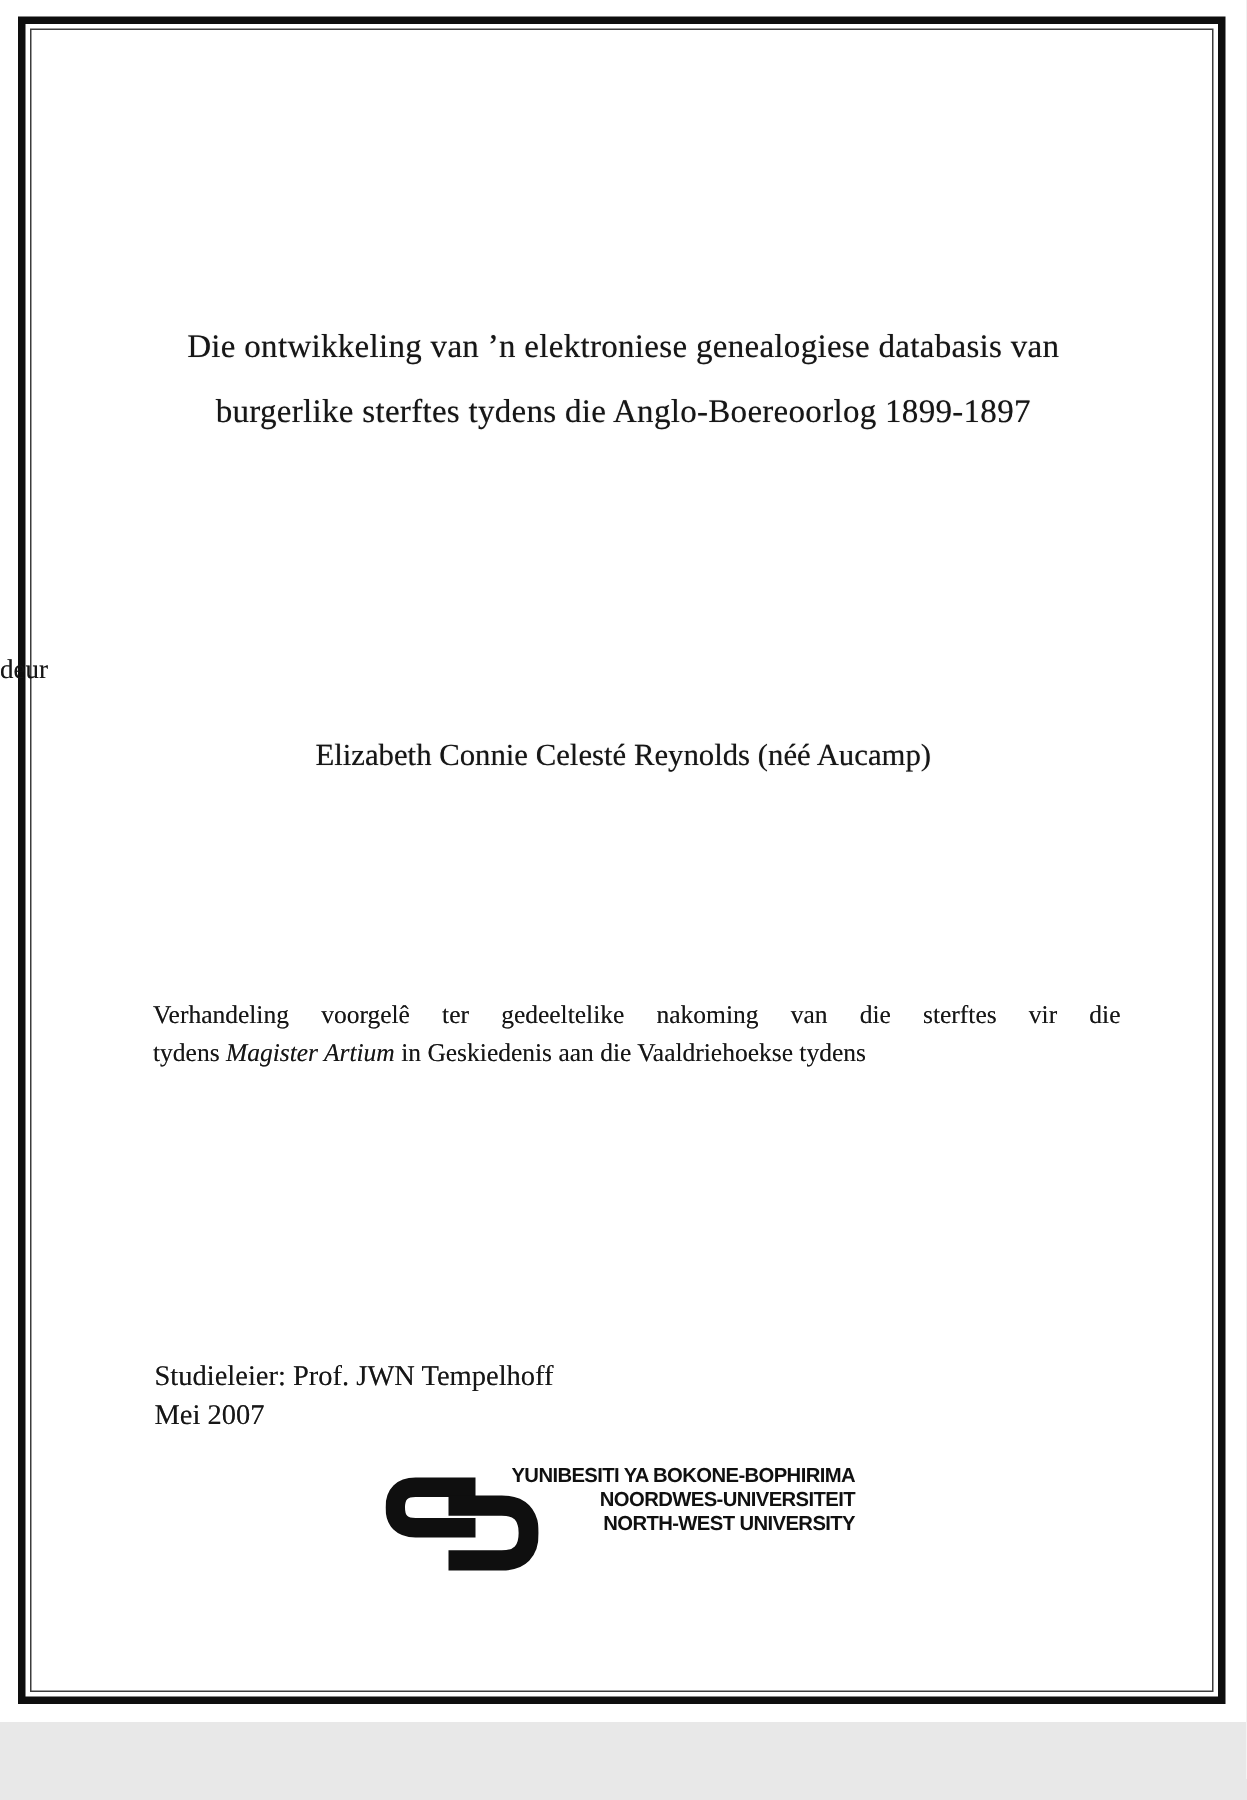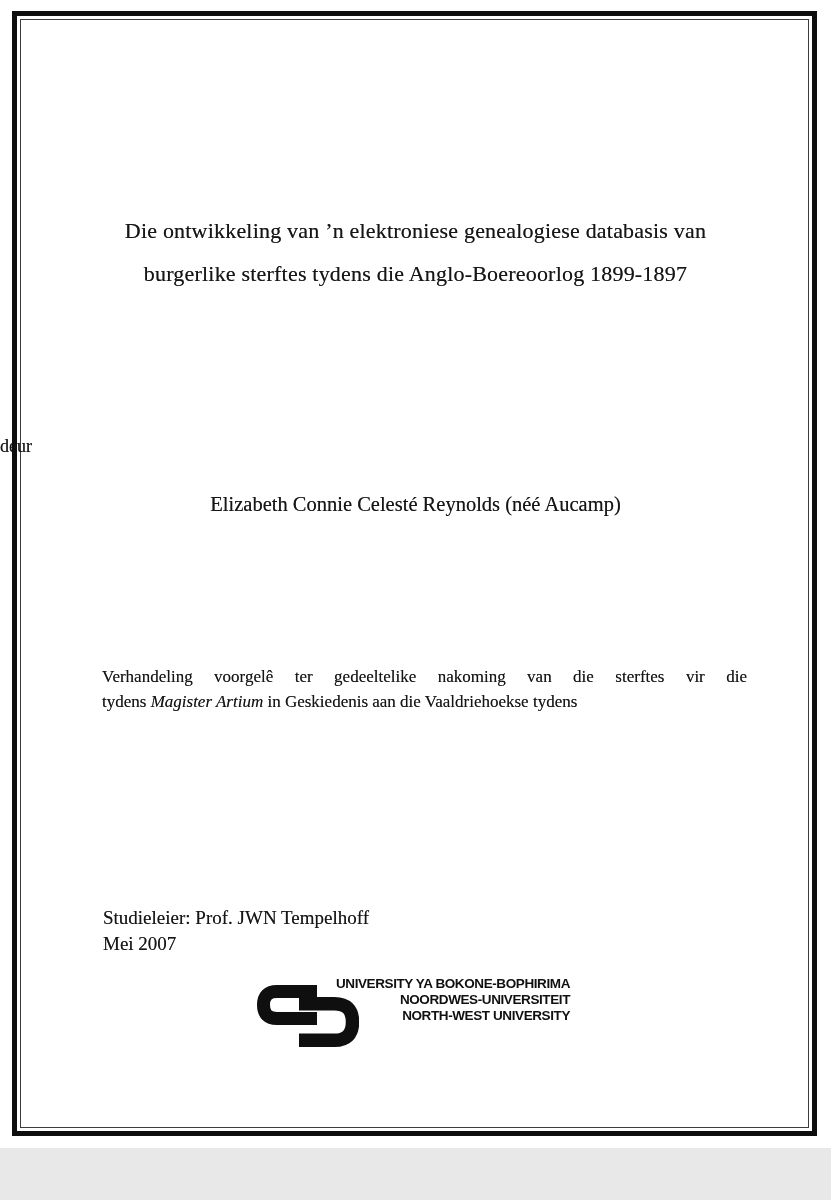--- a/index.html
+++ b/index.html
@@ -108,18 +108,18 @@
     <div>Studieleier: Prof. JWN Tempelhoff</div>
     <div>Mei 2007</div>
   </div>
 
   <svg class="blk logo-mark" viewBox="0 0 102 66" xmlns="http://www.w3.org/2000/svg" aria-hidden="true">
     <path d="M 60 8.5 L 20 8.5 Q 6.5 8.5 6.5 22 Q 6.5 35.5 20 35.5 L 60 35.5" fill="none" stroke="#0f0f0f" stroke-width="13" stroke-linecap="butt"></path>
     <path d="M 42 20.75 L 77.5 20.75 Q 95.5 20.75 95.5 39 Q 95.5 57.25 77.5 57.25 L 42 57.25" fill="none" stroke="#0f0f0f" stroke-width="13.5" stroke-linecap="butt"></path>
   </svg>
 
   <div class="blk logo-text">
-    <div>UNIVERSITY YA BOKONE-BOPHIRIMA</div>
+    <div>YUNIBESITI YA BOKONE-BOPHIRIMA</div>
     <div>NOORDWES-UNIVERSITEIT</div>
     <div>NORTH-WEST UNIVERSITY</div>
   </div>
 
 </div>
 
 </body></html>

